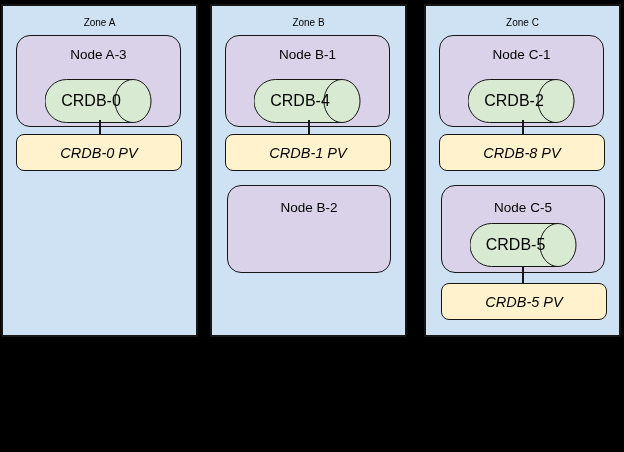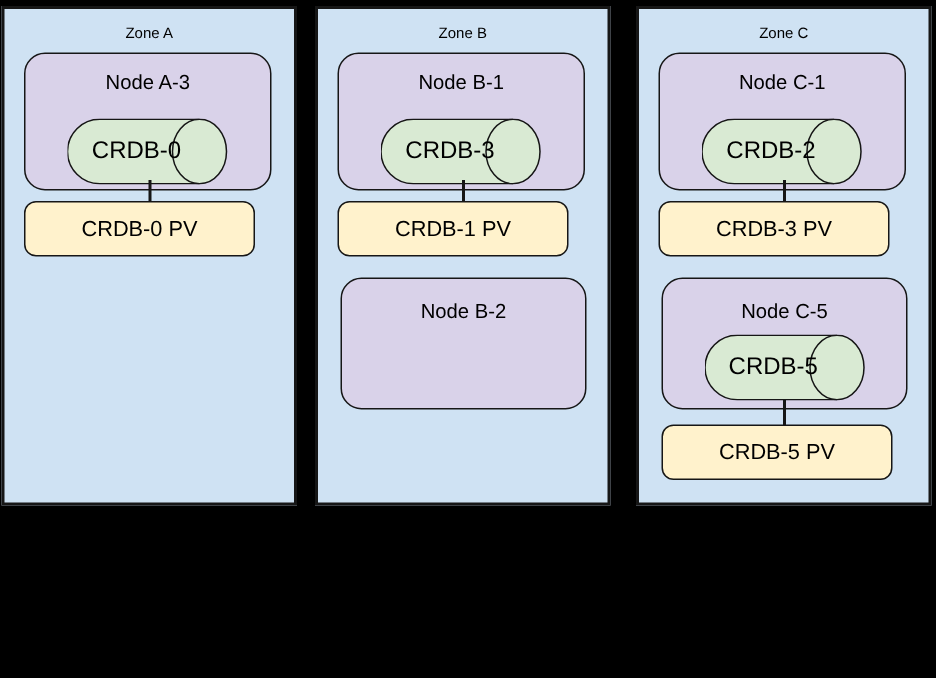--- a/index.html
+++ b/index.html
@@ -44,27 +44,28 @@
     display:flex; align-items:center; justify-content:center;
     font-size:16px;
   }
   .conn {
     position:absolute; left:50%; margin-left:-1px; width:2px;
     background:var(--border,#161616);
   }
   .conn1 { top:114px; height:16px; }
   .conn2 { top:260px; height:19px; }
   .pv {
-    position:absolute; left:13px; width:154px; height:37px;
+    position:absolute; left:13px; width:166px; height:37px;
     box-sizing:border-box;
     background:var(--pv_fill,#fff2cc);
     border:1px solid var(--border,#161616);
     border-radius:8px;
     display:flex; align-items:center; justify-content:center;
     font-size:14.5px;
+    font-style:italic;
   }
   .pv1 { top:128px; }
   .pv2 { top:277px; left:15px; }
   .zone-a { left:1px; }
   .zone-b { left:210px; }
   .zone-c { left:424px; }
 </style>
 </head>
 <body>
 
@@ -88,21 +89,21 @@
 
   <div class="zone zone-b">
     <div class="zone-title">Zone B</div>
     <div class="node node1">
       <div class="node-title">Node B-1</div>
       <div class="cyl">
         <svg width="107" height="44" viewBox="0 0 107 44">
           <path d="M 88 0.5 H 21.5 A 21.5 21.5 0 0 0 21.5 43.5 H 88" fill="var(--db_fill)" stroke="var(--border)" stroke-width="1"></path>
           <ellipse cx="88" cy="22" rx="18" ry="21.5" fill="var(--db_fill)" stroke="var(--border)" stroke-width="1"></ellipse>
         </svg>
-        <span class="cyl-label">CRDB-3</span>
+        <span class="cyl-label">CRDB-4</span>
       </div>
     </div>
     <div class="conn conn1"></div>
     <div class="pv pv1">CRDB-1 PV</div>
     <div class="node node2">
       <div class="node-title">Node B-2</div>
     </div>
   </div>
 
   <div class="zone zone-c">
@@ -111,21 +112,21 @@
       <div class="node-title">Node C-1</div>
       <div class="cyl">
         <svg width="107" height="44" viewBox="0 0 107 44">
           <path d="M 88 0.5 H 21.5 A 21.5 21.5 0 0 0 21.5 43.5 H 88" fill="var(--db_fill)" stroke="var(--border)" stroke-width="1"></path>
           <ellipse cx="88" cy="22" rx="18" ry="21.5" fill="var(--db_fill)" stroke="var(--border)" stroke-width="1"></ellipse>
         </svg>
         <span class="cyl-label">CRDB-2</span>
       </div>
     </div>
     <div class="conn conn1"></div>
-    <div class="pv pv1">CRDB-3 PV</div>
+    <div class="pv pv1">CRDB-8 PV</div>
     <div class="node node2">
       <div class="node-title">Node C-5</div>
       <div class="cyl">
         <svg width="107" height="44" viewBox="0 0 107 44">
           <path d="M 88 0.5 H 21.5 A 21.5 21.5 0 0 0 21.5 43.5 H 88" fill="var(--db_fill)" stroke="var(--border)" stroke-width="1"></path>
           <ellipse cx="88" cy="22" rx="18" ry="21.5" fill="var(--db_fill)" stroke="var(--border)" stroke-width="1"></ellipse>
         </svg>
         <span class="cyl-label">CRDB-5</span>
       </div>
     </div>

